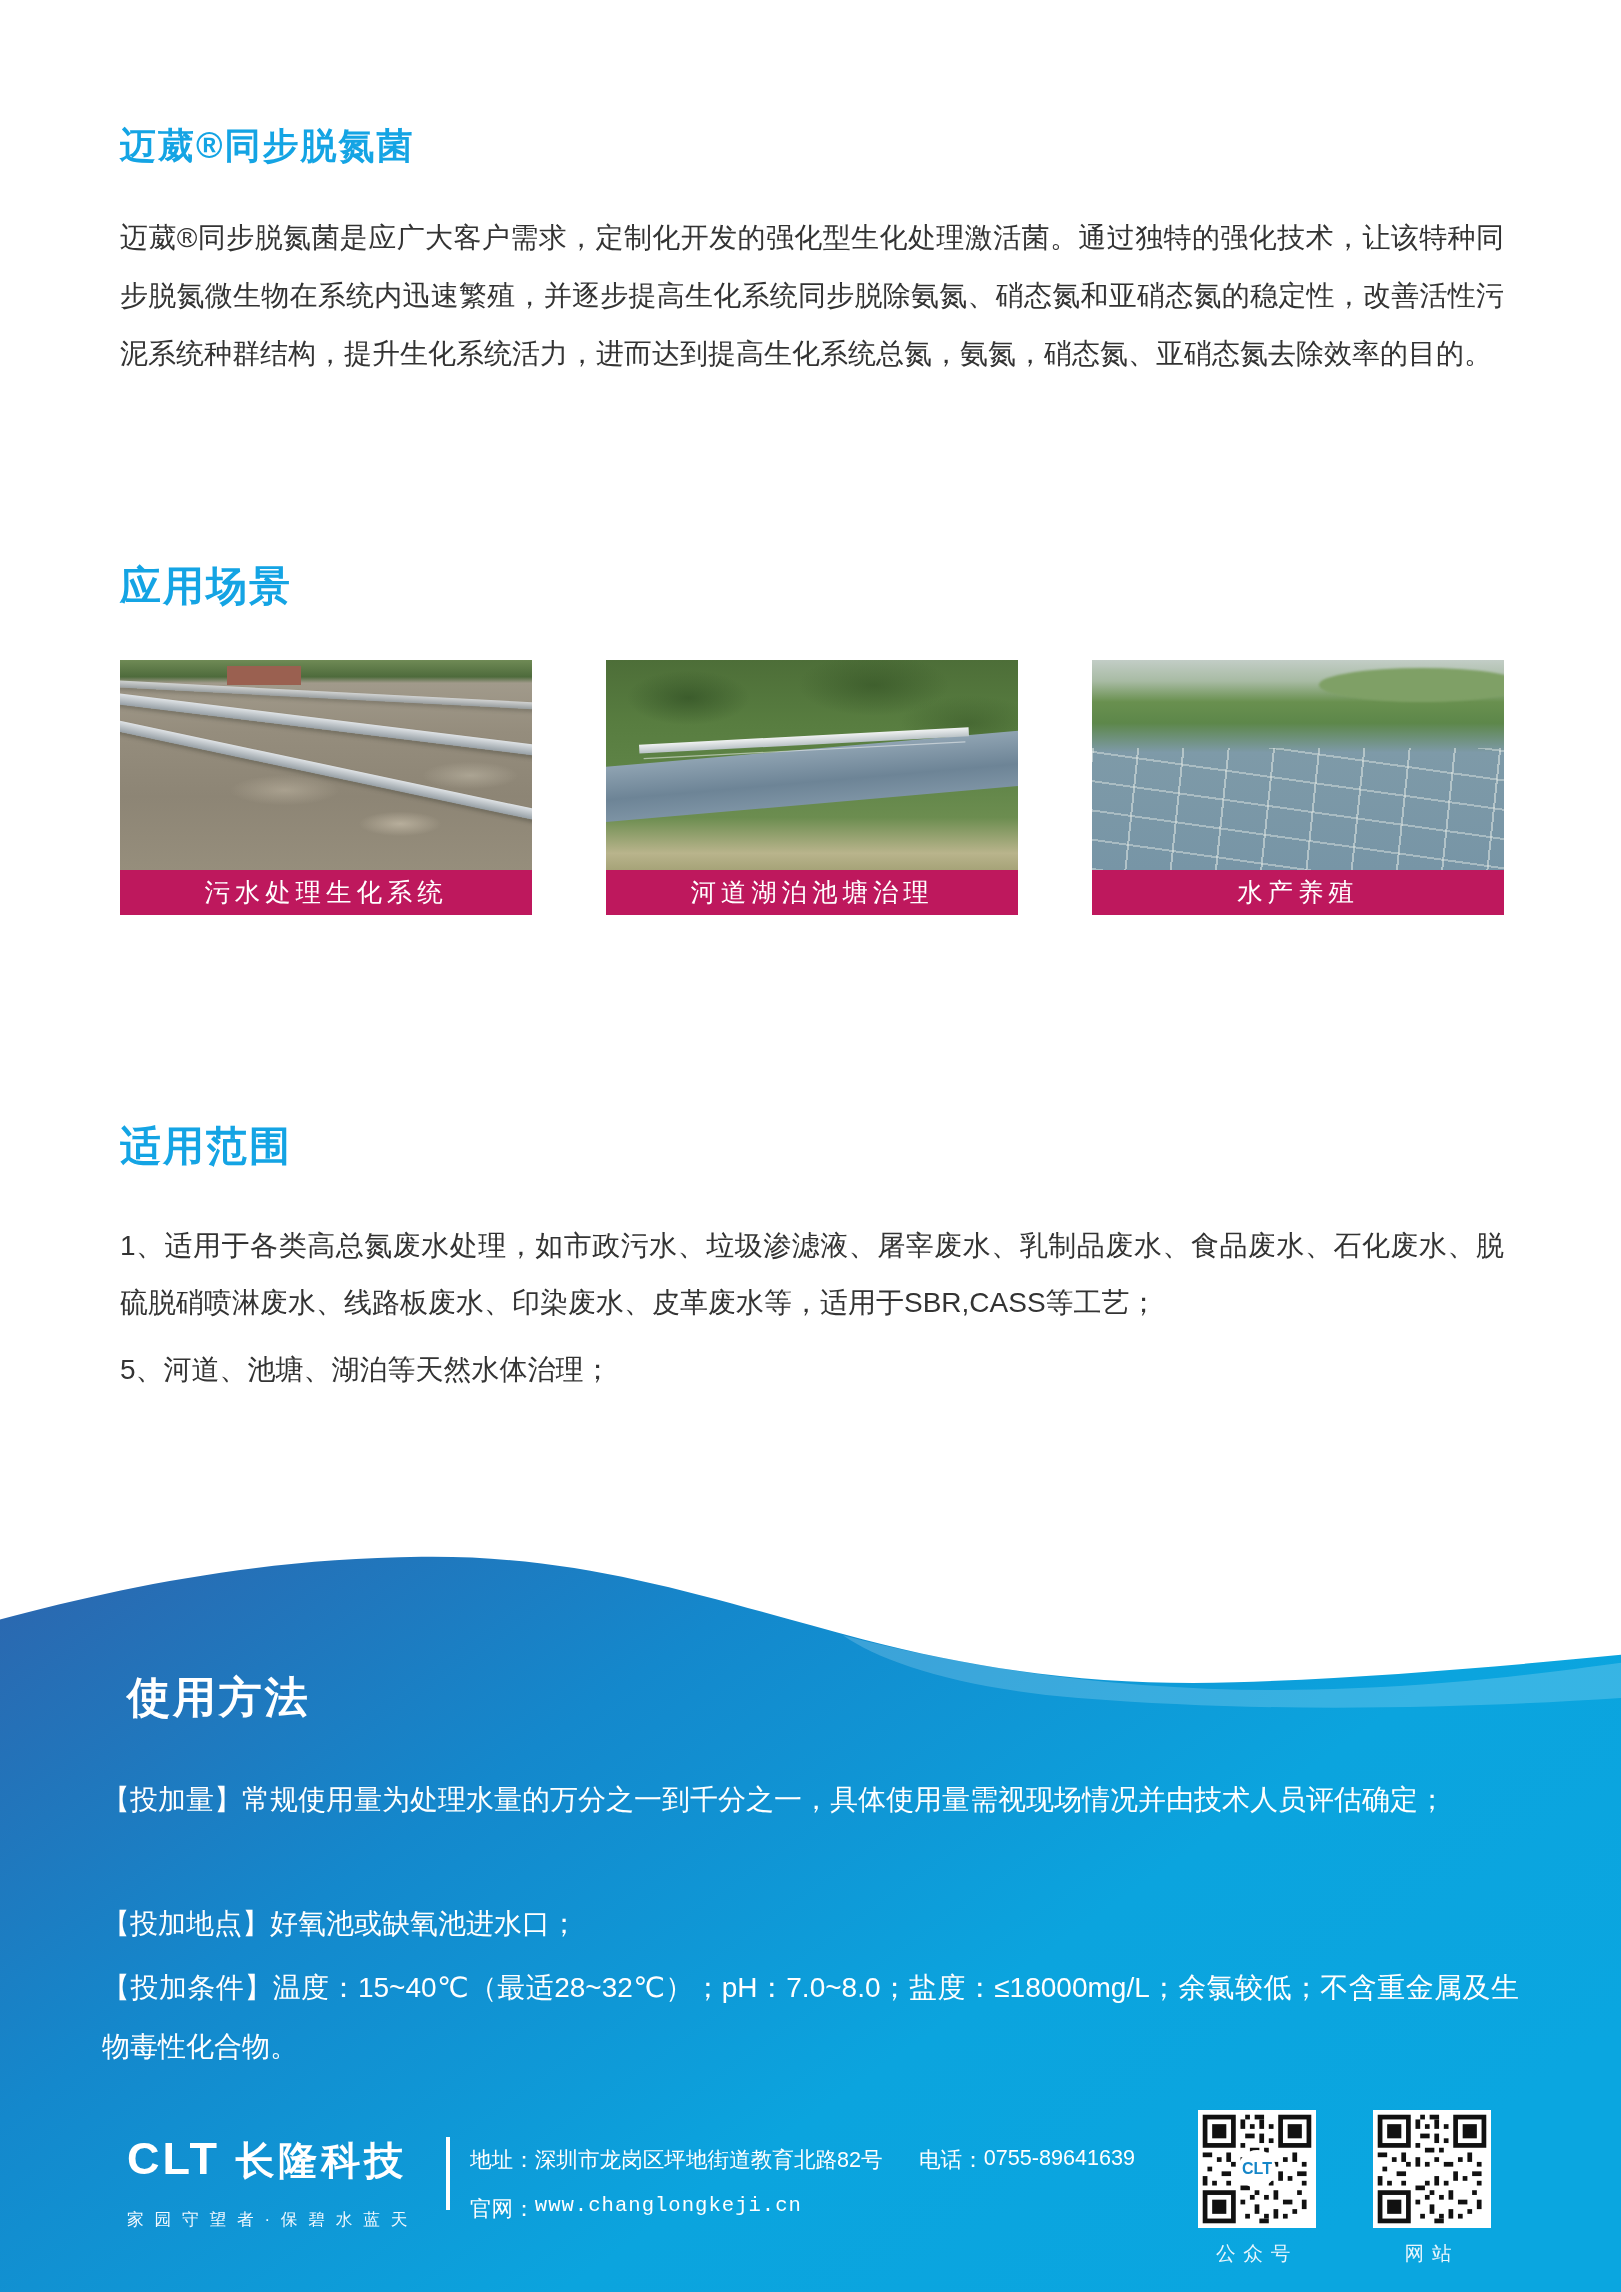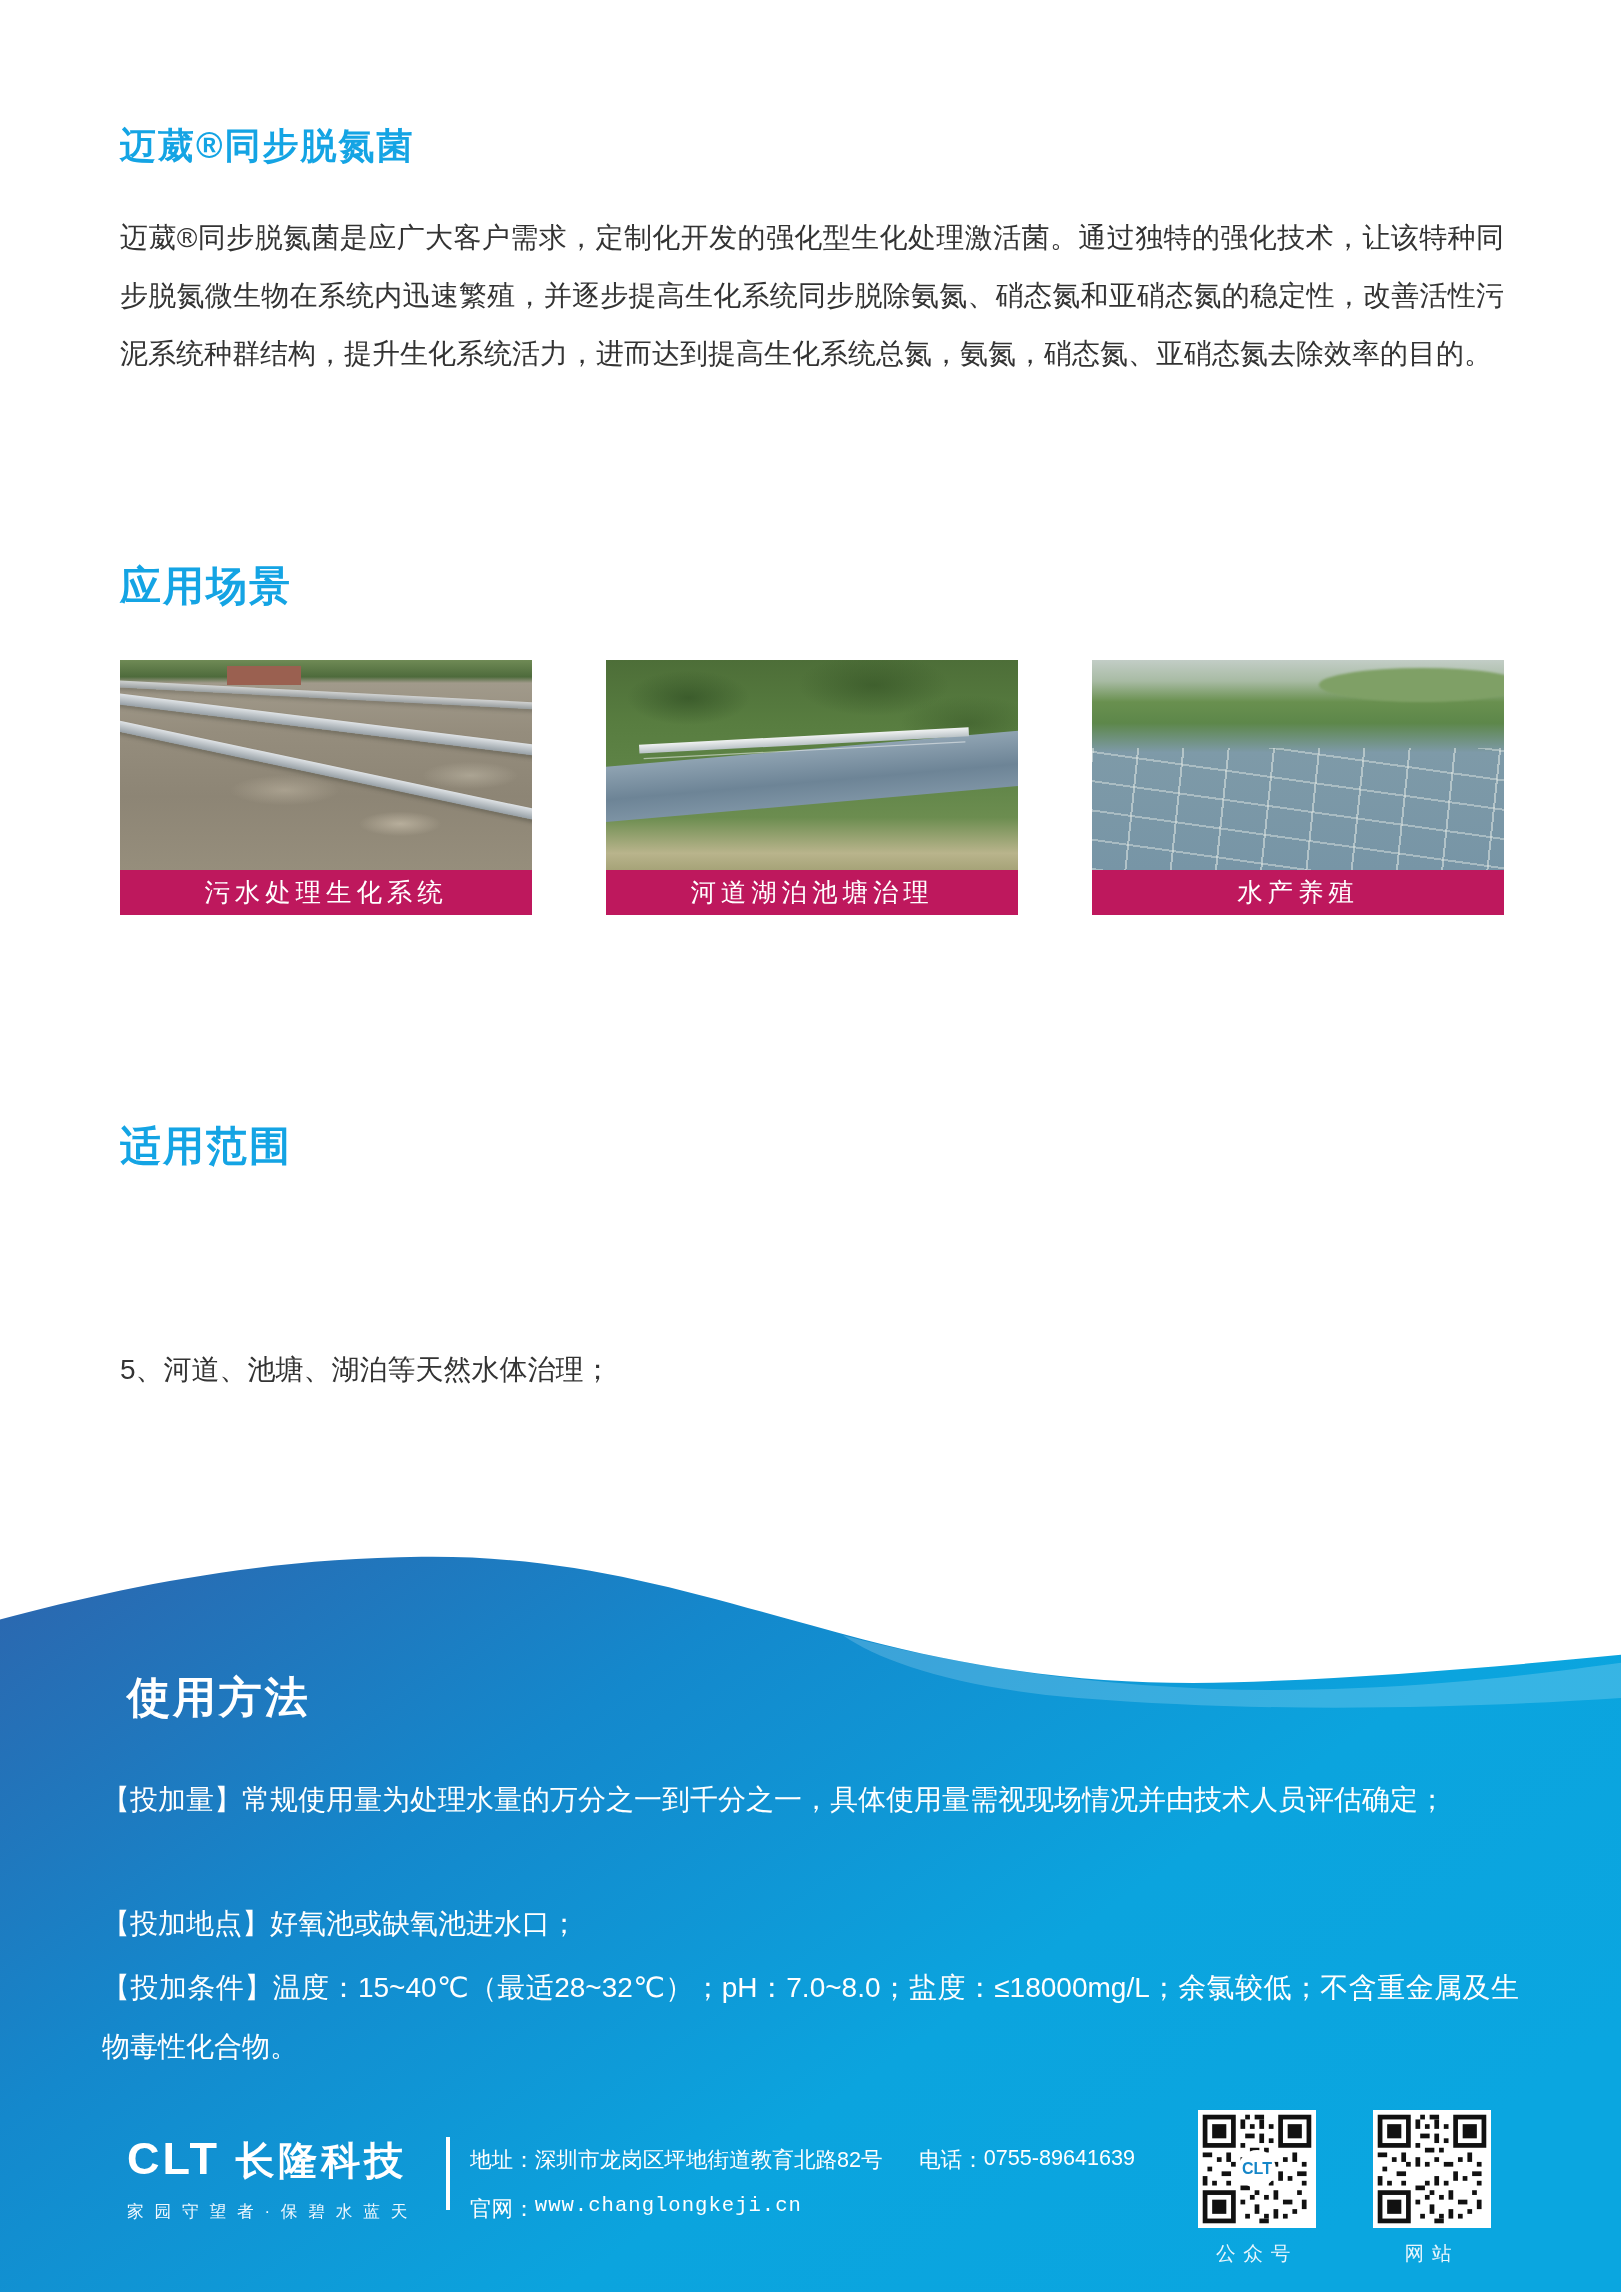--- a/index.html
+++ b/index.html
@@ -77,21 +77,21 @@
     font-size:28px;line-height:59px;color:#ffffff;text-align:justify;
   }
   #usage1{top:221px;}
   #usage2{top:345px;}
   #usage3{top:409px;}
   
   .logo{position:absolute;left:127px;top:584px;color:#fff;}
   .logo-line{display:flex;align-items:baseline;gap:15.7px;}
   .logo-clt{font-size:45px;font-weight:bold;letter-spacing:2.9px;}
   .logo-name{font-size:39px;font-weight:bold;letter-spacing:3.9px;}
-  .logo-slogan{margin-top:12px;font-size:16.7px;letter-spacing:10.8px;color:#f2f9ff;}
+  .logo-slogan{margin-top:20px;font-size:16.7px;letter-spacing:10.8px;color:#f2f9ff;}
   .footer-divider{position:absolute;left:446px;top:588px;width:3.9px;height:73px;background:#ffffff;}
   .contact{position:absolute;left:470px;top:596px;color:#ffffff;font-size:21.6px;}
   .contact .row{margin-bottom:19.6px;display:flex;}
   .contact .url{font-family:"Liberation Mono","DejaVu Sans Mono",monospace;font-size:20.6px;letter-spacing:1px;}
   .phone{position:absolute;left:919px;top:596px;color:#ffffff;font-size:21.6px;display:flex;}
   .qr{position:absolute;top:561px;width:118px;text-align:center;}
   #qr1{left:1198px;}
   #qr2{left:1345px;margin-left:28px;}
   .qr svg{width:118px;height:118px;display:block;background:#fff;}
   .qr-label{margin-top:11.8px;font-size:19.6px;letter-spacing:7.8px;color:#e8f6fd;}
@@ -129,20 +129,21 @@
     <div class="card">
       <div class="photo photo3">
         <div class="hill"></div>
         <div class="grid"></div>
       </div>
       <div class="caption">水产养殖</div>
     </div>
   </div>
 
   <div class="sec-title" id="h-scope">适用范围</div>
+  <div class="scope-item" id="scope1">1、适用于各类高总氮废水处理，如市政污水、垃圾渗滤液、屠宰废水、乳制品废水、食品废水、石化废水、脱硫脱硝喷淋废水、线路板废水、印染废水、皮革废水等，适用于SBR,CASS等工艺；</div>
   <div class="scope-item" id="scope2">5、河道、池塘、湖泊等天然水体治理；</div>
 
   <div class="wave-section">
     <svg class="bg" viewBox="0 0 1654 759" preserveAspectRatio="none">
       <defs>
         <linearGradient id="waveGrad" x1="0" y1="0" x2="1" y2="0.65">
           <stop offset="0" stop-color="#2d65ad"></stop>
           <stop offset="0.35" stop-color="#1488cc"></stop>
           <stop offset="0.7" stop-color="#0ba4de"></stop>
           <stop offset="1" stop-color="#0aa6e0"></stop>

